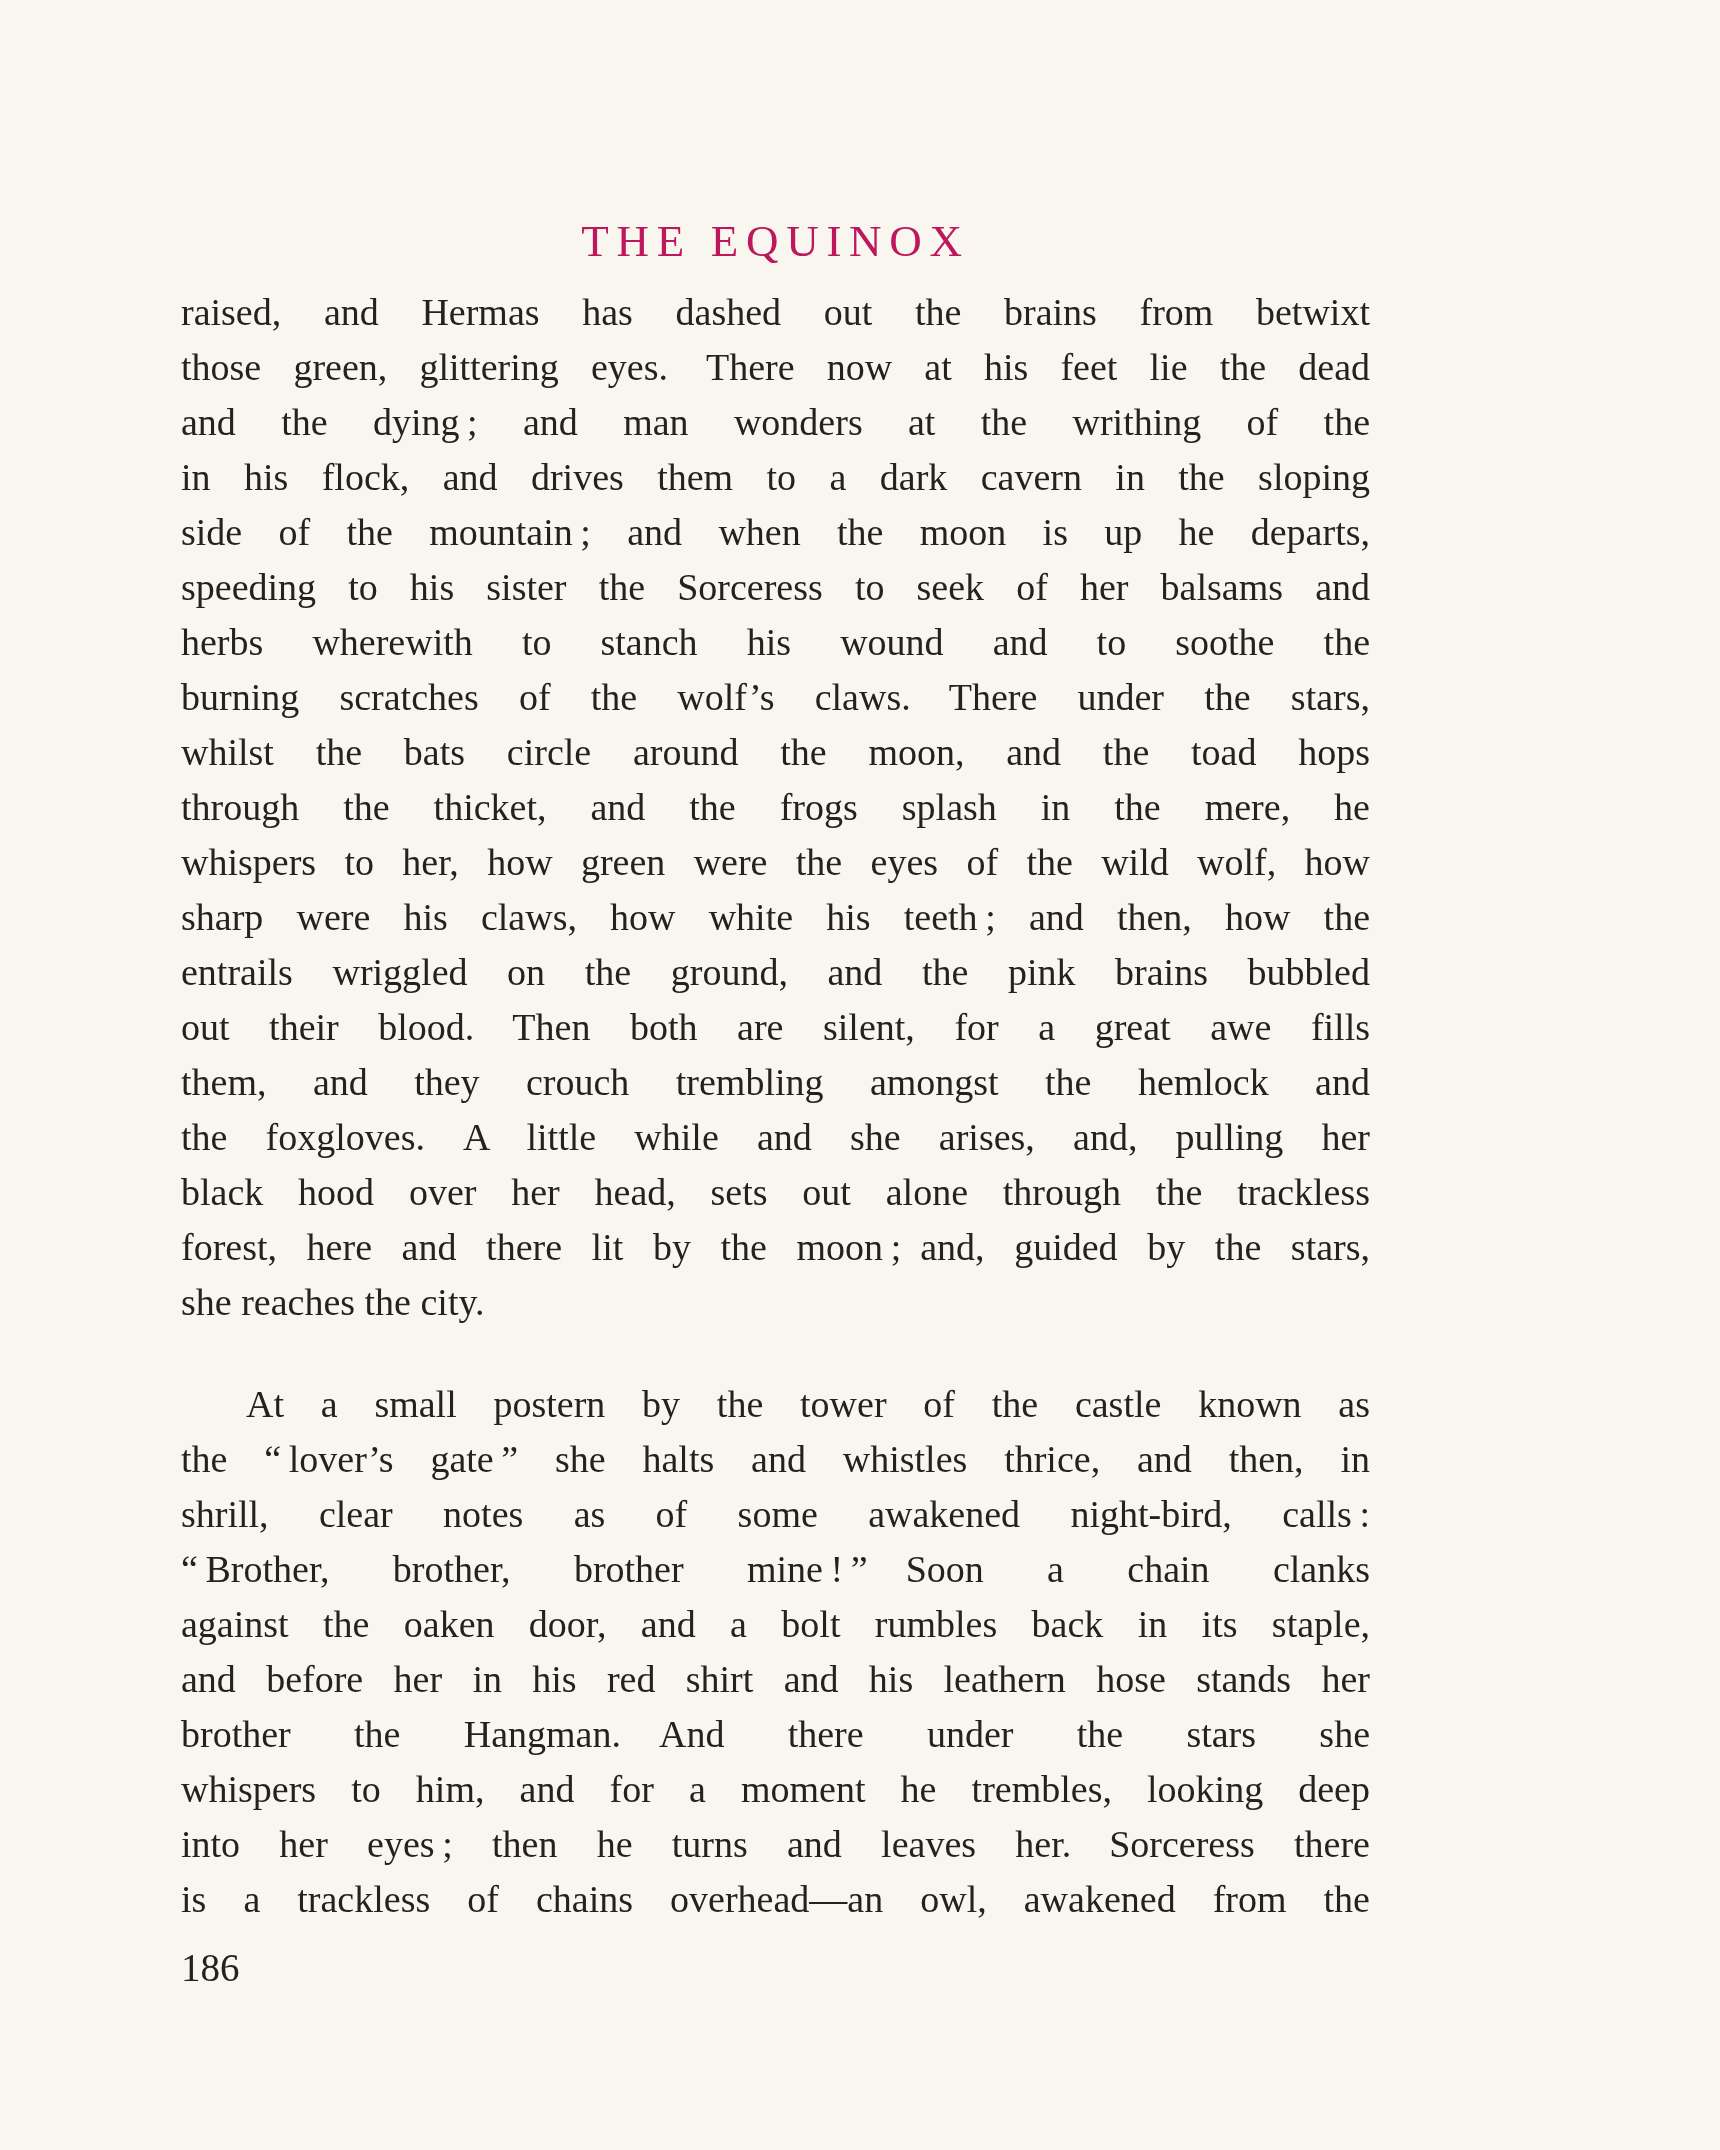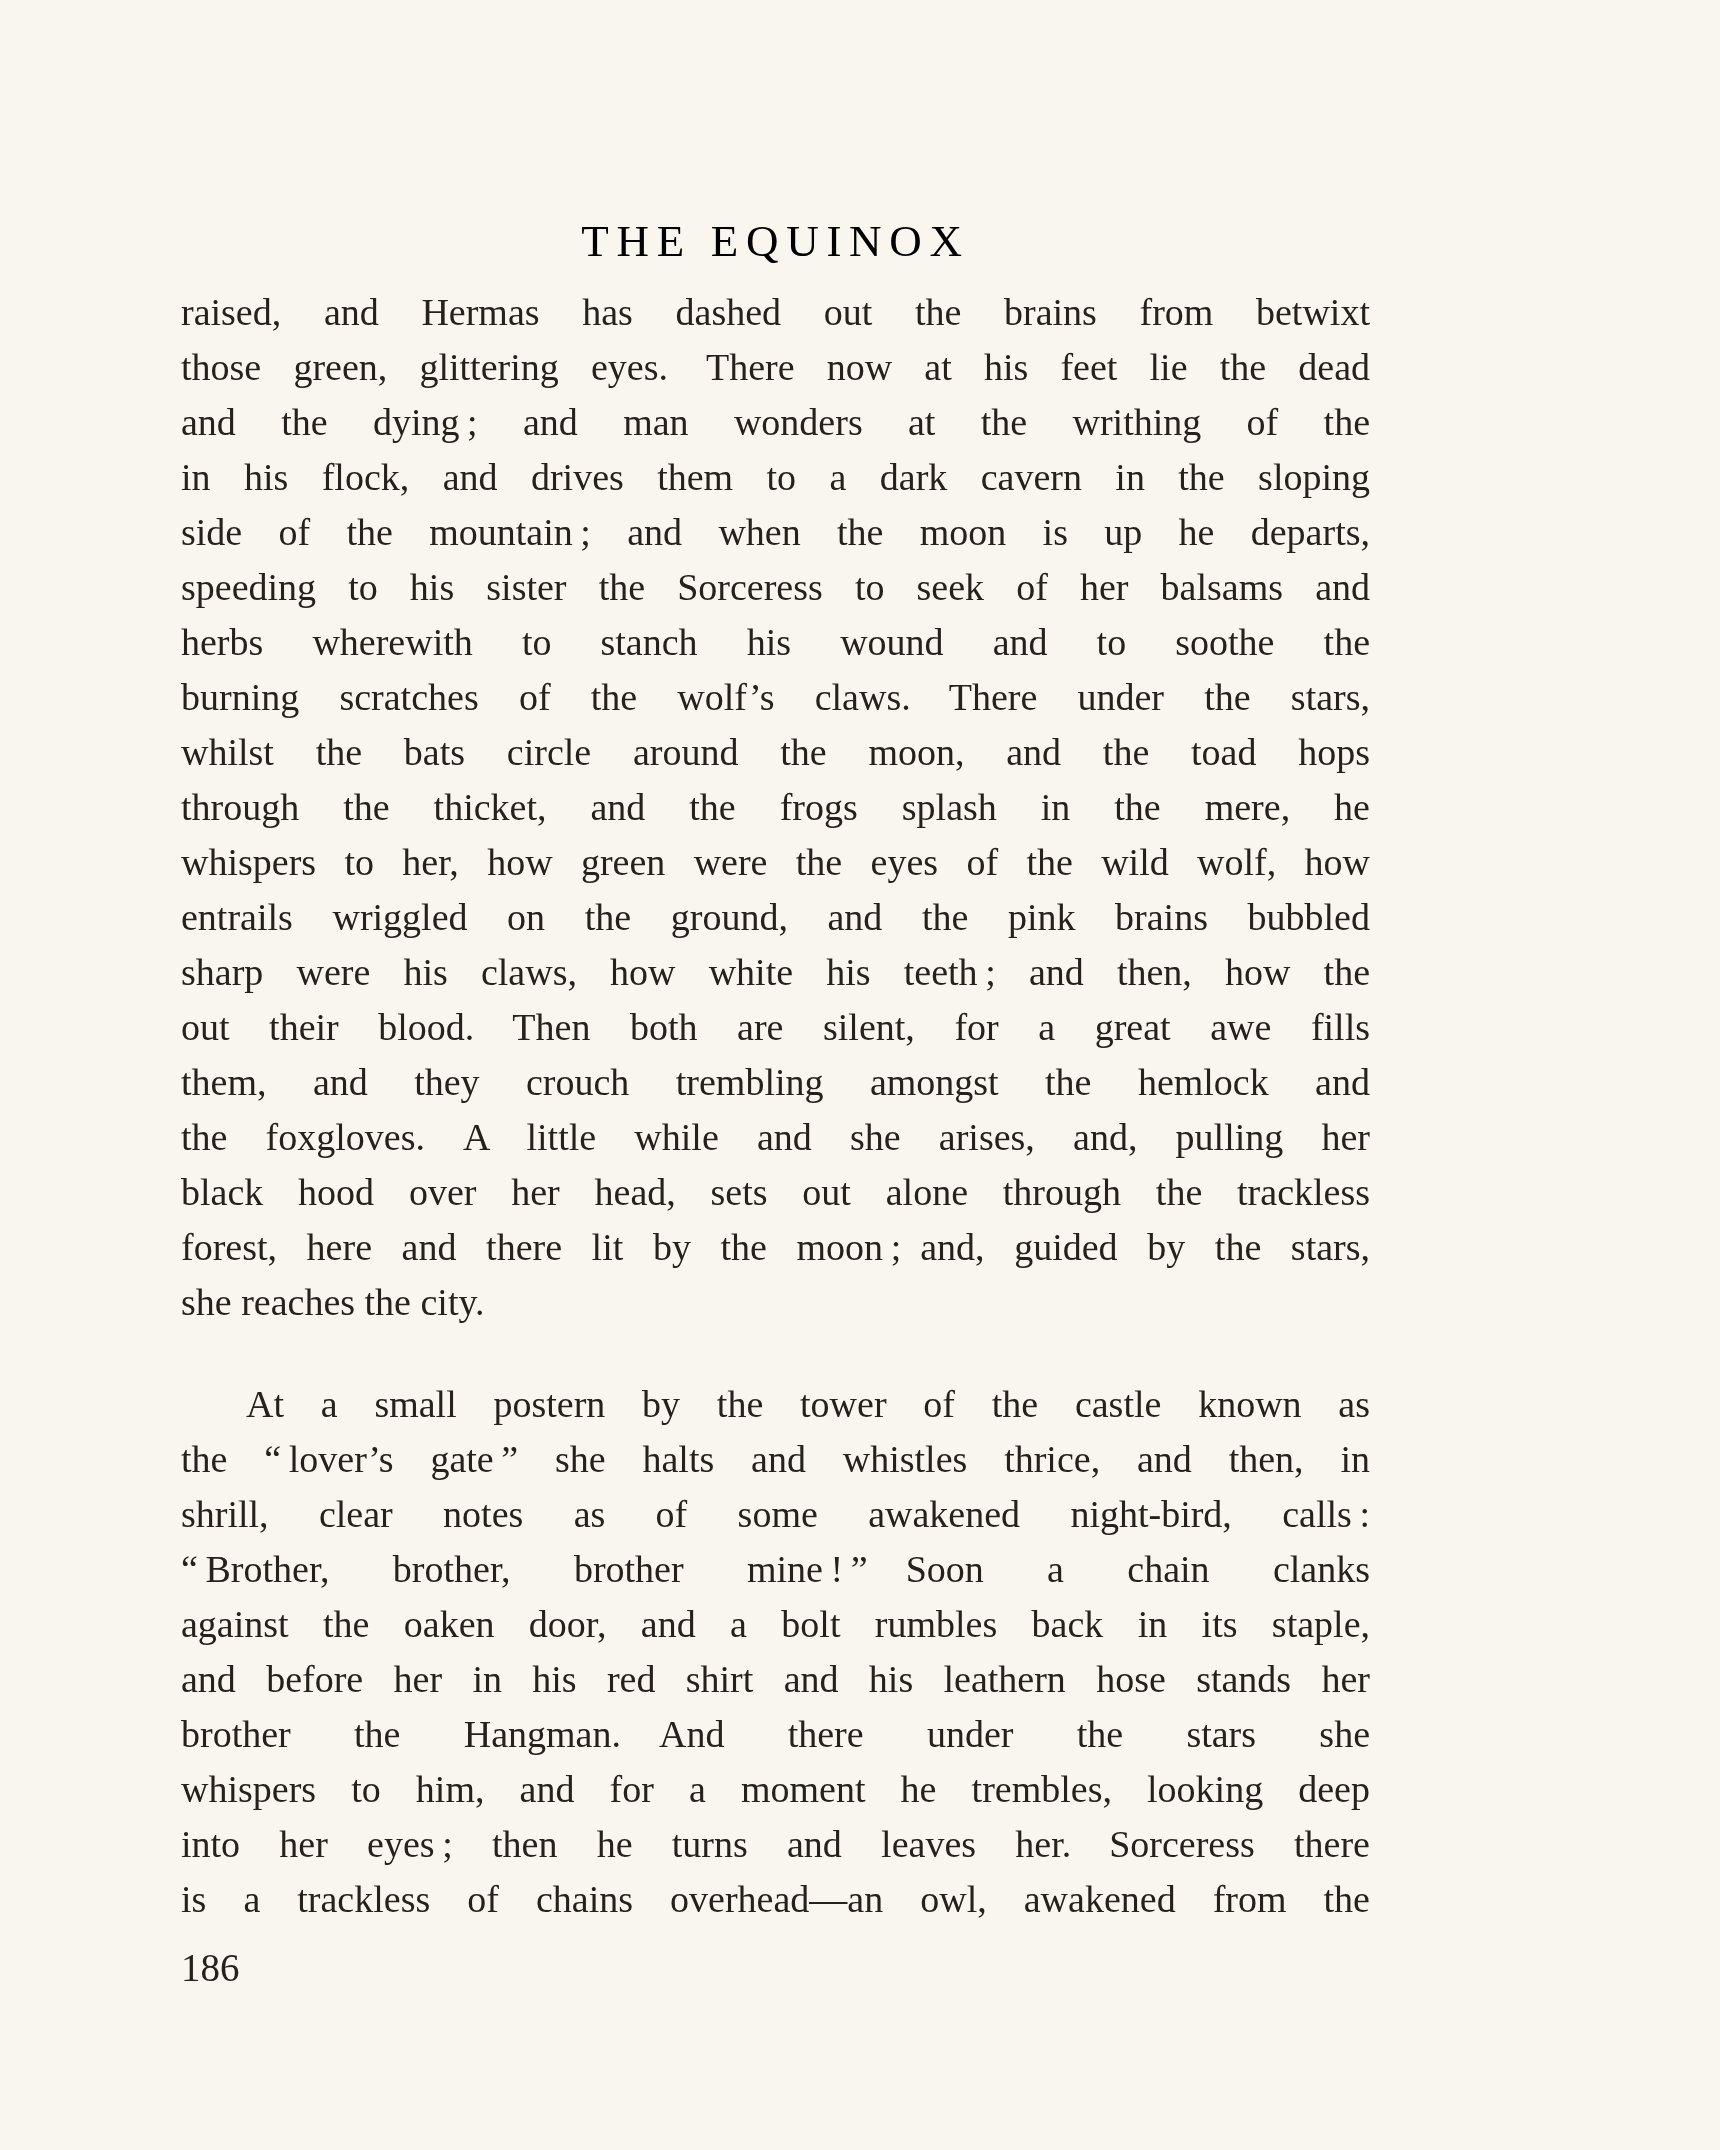--- a/index.html
+++ b/index.html
@@ -22,21 +22,21 @@
   .text-block {
     position: absolute;
     left: 181px;
     top: 215px;
     width: 1189px;
   }
   .running-header {
     text-align: center;
     font-size: 45px;
     letter-spacing: 7.7px;
-    color: #000000;
+    color: #be185d;
     margin: 0 0 18px 0;
     font-weight: normal;
   }
   .para {
     margin: 0;
   }
   .line {
     font-size: 38px;
     line-height: 55px;
     text-align: justify;
@@ -72,22 +72,22 @@
           <div class="line">those green, glittering eyes. There now at his feet lie the dead</div>
           <div class="line">and the dying ; and man wonders at the writhing of the</div>
           <div class="line">in his flock, and drives them to a dark cavern in the sloping</div>
           <div class="line">side of the mountain ; and when the moon is up he departs,</div>
           <div class="line">speeding to his sister the Sorceress to seek of her balsams and</div>
           <div class="line">herbs wherewith to stanch his wound and to soothe the</div>
           <div class="line">burning scratches of the wolf’s claws. There under the stars,</div>
           <div class="line">whilst the bats circle around the moon, and the toad hops</div>
           <div class="line">through the thicket, and the frogs splash in the mere, he</div>
           <div class="line">whispers to her, how green were the eyes of the wild wolf, how</div>
+          <div class="line">sharp were his claws, how white his teeth ; and then, how the</div>
           <div class="line">entrails wriggled on the ground, and the pink brains bubbled</div>
-          <div class="line">sharp were his claws, how white his teeth ; and then, how the</div>
           <div class="line">out their blood. Then both are silent, for a great awe fills</div>
           <div class="line">them, and they crouch trembling amongst the hemlock and</div>
           <div class="line">the foxgloves. A little while and she arises, and, pulling her</div>
           <div class="line">black hood over her head, sets out alone through the trackless</div>
           <div class="line">forest, here and there lit by the moon ; and, guided by the stars,</div>
           <div class="line flush-last">she reaches the city.</div>
         </div>
         <div class="para indent">
           <div class="line">At a small postern by the tower of the castle known as</div>
           <div class="line">the “ lover’s gate ” she halts and whistles thrice, and then, in</div>

